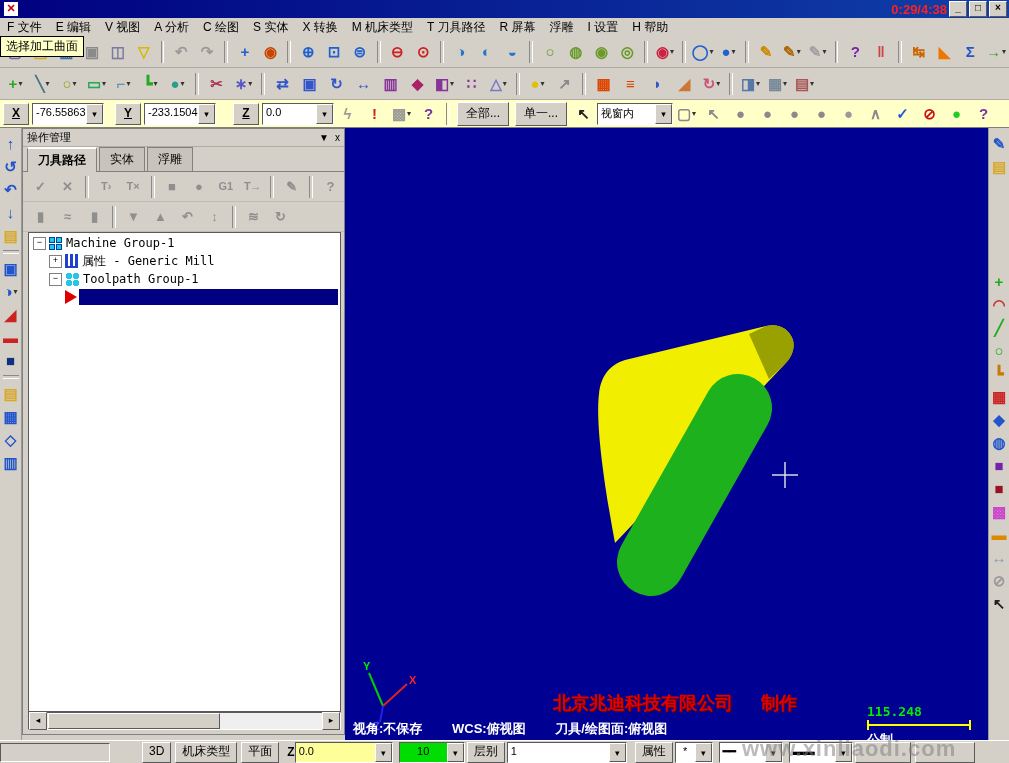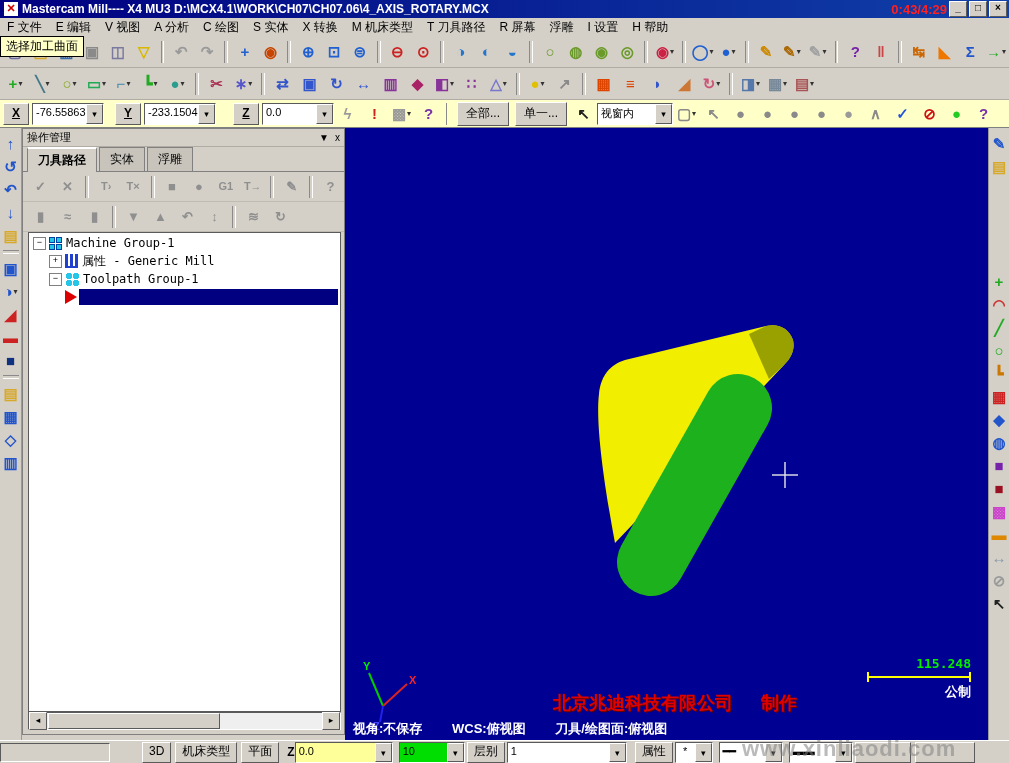--- a/index.html
+++ b/index.html
@@ -62,40 +62,39 @@
   .selbar{flex:1;height:16px;background:#000080;margin-right:2px}
   #hscroll{position:absolute;left:5px;bottom:4px;width:311px;height:16px;background:#efefef;display:flex;align-items:center}
   .sbtn{width:16px;height:16px;background:#d4d0c8;text-align:center;line-height:14px;font-size:9px}
   #sthumb{width:170px;height:14px;background:#d4d0c8;margin-left:1px}
   
   #viewport{left:345px;top:128px;width:643px;height:612px;background:#000092;overflow:hidden}
   #vp-status{position:absolute;left:8px;top:592px;color:#fff;font-weight:bold;font-size:13px;white-space:nowrap}
   #vp-status span{margin-right:26px}
   #company{position:absolute;left:208px;top:563px;color:#e00000;font-weight:bold;font-size:18px;white-space:nowrap;text-shadow:1px 1px 0 #600}
   #company .gap{display:inline-block;width:28px}
-  #ruler{position:absolute;left:522px;top:528px;width:104px;text-align:right}
+  #ruler{position:absolute;left:522px;top:576px;width:104px;text-align:left}
   #ruler-val{color:#00ee00;font-weight:bold;font-family:"DejaVu Sans Mono",monospace;font-size:13px}
   #ruler-line{height:10px;border-left:2px solid #ffff00;border-right:2px solid #ffff00;position:relative;margin-top:1px}
   #ruler-line:after{content:"";position:absolute;left:0;right:0;top:4px;border-top:2px solid #ffff00}
   #ruler-units{color:#fff;font-weight:bold;font-size:13px;margin-top:1px}
   
   #statusbar{left:0;top:740px;width:1009px;height:23px;background:#d4d0c8;display:flex;align-items:center;border-top:1px solid #fff;box-sizing:border-box}
   #statusbar .pushbtn{height:19px;line-height:17px;padding:0 6px;margin:0 2px}
   #statusbar .combo{height:19px}
   #watermark{left:742px;top:736px;width:267px;height:26px;color:rgba(130,130,130,.55);font-weight:bold;font-size:22px;letter-spacing:1px;overflow:hidden;z-index:40;pointer-events:none;white-space:nowrap}
   
   #prompt{left:0;top:36px;background:#ffffc8;border:1px solid #000;padding:1px 5px;font-size:12px;z-index:30}
 </style>
 </head>
 <body>
 
 <div id="titlebar" class="abs">
   <span id="app-icon">✕</span>
-  <span>Mastercam Mill---- X4 MU3  D:\MCX4.1\WORK\CH07\CH07.06\4_AXIS_ROTARY.MCX</span>
-  <span id="timer">0:43/4:29</span>
+  <span id="timer">0:29/4:38</span>
   <span class="winbtn raised">_</span>
   <span class="winbtn raised">□</span>
   <span class="winbtn raised">×</span>
 </div>
 
 <div id="menubar" class="abs">
     <span class="menu-item">F 文件</span>
     <span class="menu-item">E 编辑</span>
     <span class="menu-item">V 视图</span>
     <span class="menu-item">A 分析</span>
@@ -687,21 +686,21 @@
   <span style="width:30px"></span>
   <span class="pushbtn raised">3D</span>
   <span class="pushbtn raised">机床类型</span>
   <span class="pushbtn raised">平面</span>
   <span style="margin-left:6px;font-weight:bold">Z</span>
   <span class="combo sunken" style="width:96px;background:#ffff99">
     <span class="ctext" style="background:#ffff99">0.0</span>
     <span class="cbtn raised">▾</span>
   </span>
   <span class="combo sunken" style="width:64px;margin-left:6px;background:#00dd00">
-    <span class="ctext" style="background:#00dd00;text-align:left">10</span>
+    <span class="ctext" style="background:#00dd00;text-align:center">10</span>
     <span class="cbtn raised">▾</span>
   </span>
   <span class="pushbtn raised" style="">层别</span>
   <span class="combo sunken" style="width:118px">
     <span class="ctext">1</span>
     <span class="cbtn raised">▾</span>
   </span>
   <span class="pushbtn raised" style="margin-left:8px">属性</span>
   <span class="combo sunken" style="width:36px">
     <span class="ctext" style="text-align:center">*</span>

